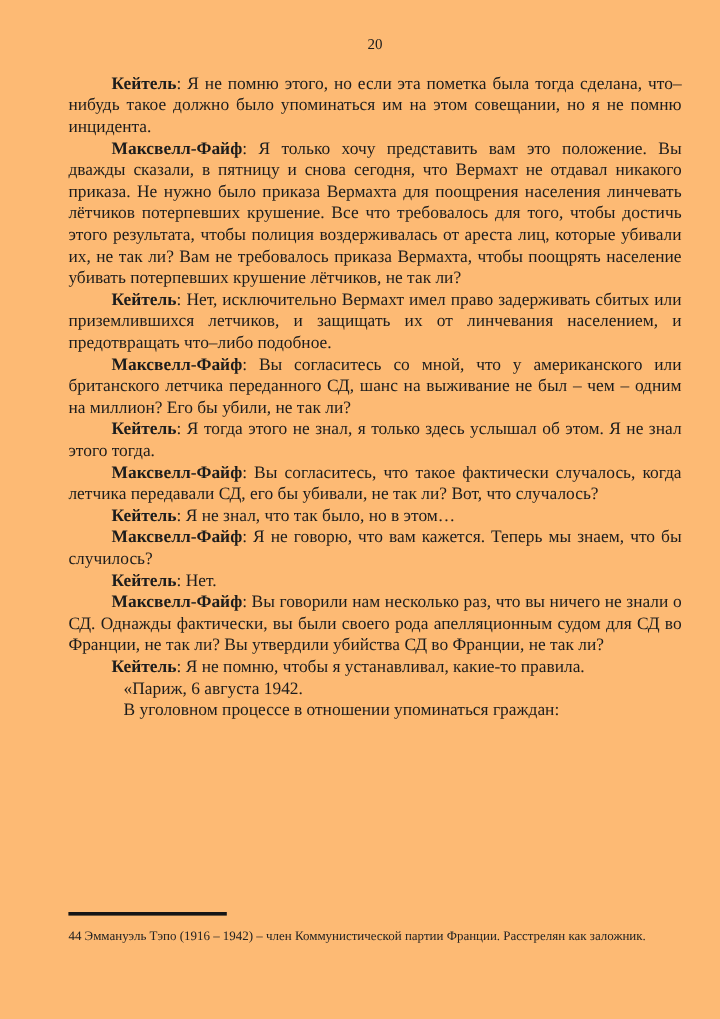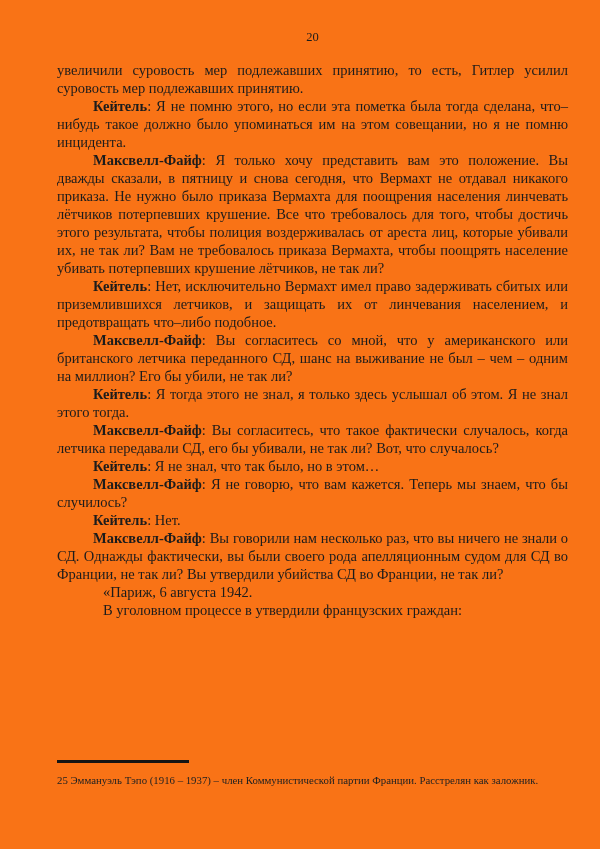--- a/index.html
+++ b/index.html
@@ -1,20 +1,20 @@
 <!DOCTYPE html>
 <html lang="ru"><head>
 <meta charset="utf-8">
 <style>
   html, body { margin: 0; padding: 0; background: #ffffff; }
   .page {
     position: relative;
     width: 600px;
     height: 849px;
-    background: #f97316;
+    background: #fdba74;
     font-family: "Liberation Serif", "DejaVu Serif", serif;
     color: #1c1c1c;
     overflow: hidden;
   }
   .page-number {
     position: absolute;
     top: 30px;
     left: 57px;
     width: 511px;
     text-align: center;
@@ -65,21 +65,20 @@
 </style>
 </head>
 <body>
 
 <div class="page">
 
   <div class="page-number">20</div>
 
   <div class="content">
 
-    <p class="para">увеличили суровость мер подлежавших принятию, то есть, Гитлер усилил суровость мер подлежавших принятию.</p>
 
     <p class="para"><strong class="speaker">Кейтель</strong><span>: </span><span>Я не помню этого, но если эта пометка была тогда сделана, что–нибудь такое должно было упоминаться им на этом совещании, но я не помню инцидента.</span></p>
 
     <p class="para"><strong class="speaker">Максвелл-Файф</strong><span>: </span><span>Я только хочу представить вам это положение. Вы дважды сказали, в пятницу и снова сегодня, что Вермахт не отдавал никакого приказа. Не нужно было приказа Вермахта для поощрения населения линчевать лётчиков потерпевших крушение. Все что требовалось для того, чтобы достичь этого результата, чтобы полиция воздерживалась от ареста лиц, которые убивали их, не так ли? Вам не требовалось приказа Вермахта, чтобы поощрять население убивать потерпевших крушение лётчиков, не так ли?</span></p>
 
     <p class="para"><strong class="speaker">Кейтель</strong><span>: </span><span>Нет, исключительно Вермахт имел право задерживать сбитых или приземлившихся летчиков, и защищать их от линчевания населением, и предотвращать что–либо подобное.</span></p>
 
     <p class="para"><strong class="speaker">Максвелл-Файф</strong><span>: </span><span>Вы согласитесь со мной, что у американского или британского летчика переданного СД, шанс на выживание не был – чем – одним на миллион? Его бы убили, не так ли?</span></p>
 
     <p class="para"><strong class="speaker">Кейтель</strong><span>: </span><span>Я тогда этого не знал, я только здесь услышал об этом. Я не знал этого тогда.</span></p>
@@ -87,27 +86,28 @@
     <p class="para"><strong class="speaker">Максвелл-Файф</strong><span>: </span><span>Вы согласитесь, что такое фактически случалось, когда летчика передавали СД, его бы убивали, не так ли? Вот, что случалось?</span></p>
 
     <p class="para"><strong class="speaker">Кейтель</strong><span>: </span><span>Я не знал, что так было, но в этом…</span></p>
 
     <p class="para"><strong class="speaker">Максвелл-Файф</strong><span>: </span><span>Я не говорю, что вам кажется. Теперь мы знаем, что бы случилось?</span></p>
 
     <p class="para"><strong class="speaker">Кейтель</strong><span>: </span><span>Нет.</span></p>
 
     <p class="para"><strong class="speaker">Максвелл-Файф</strong><span>: </span><span>Вы говорили нам несколько раз, что вы ничего не знали о СД. Однажды фактически, вы были своего рода апелляционным судом для СД во Франции, не так ли? Вы утвердили убийства СД во Франции, не так ли?</span></p>
 
+    <p class="para"><strong class="speaker">Кейтель</strong><span>: </span><span>Я не помню, чтобы я устанавливал, какие-то правила.</span></p>
 
 
     <div class="quote">
       <p class="qline">«Париж, 6 августа 1942.</p>
-      <p class="qline">В уголовном процессе в утвердили французских граждан:</p>
+      <p class="qline">В уголовном процессе в отношении упоминаться граждан:</p>
     </div>
 
   </div>
 
   <div class="footnote-area">
     <div class="footnote-rule"></div>
-    <div class="footnote-text">25 Эммануэль Тэпо (1916 – 1937) – член Коммунистической партии Франции. Расстрелян как заложник.</div>
+    <div class="footnote-text">44 Эммануэль Тэпо (1916 – 1942) – член Коммунистической партии Франции. Расстрелян как заложник.</div>
   </div>
 
 </div>
 
 </body></html>

